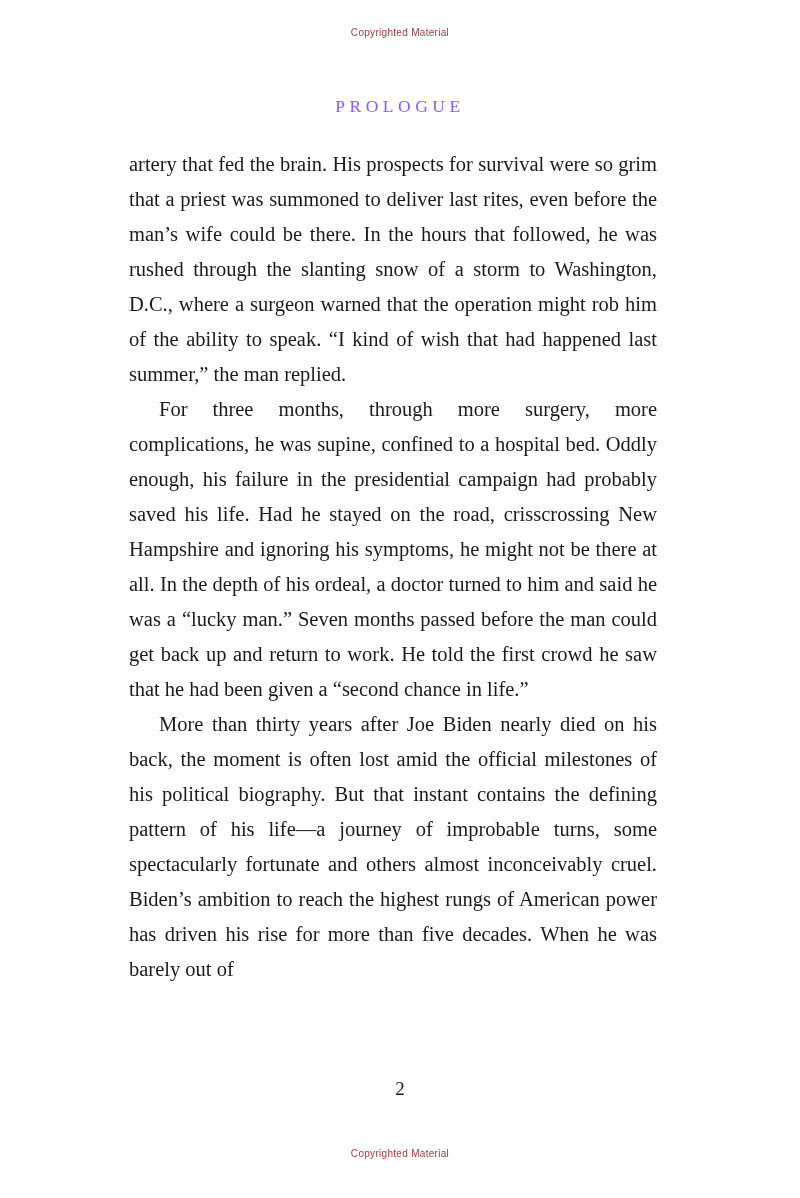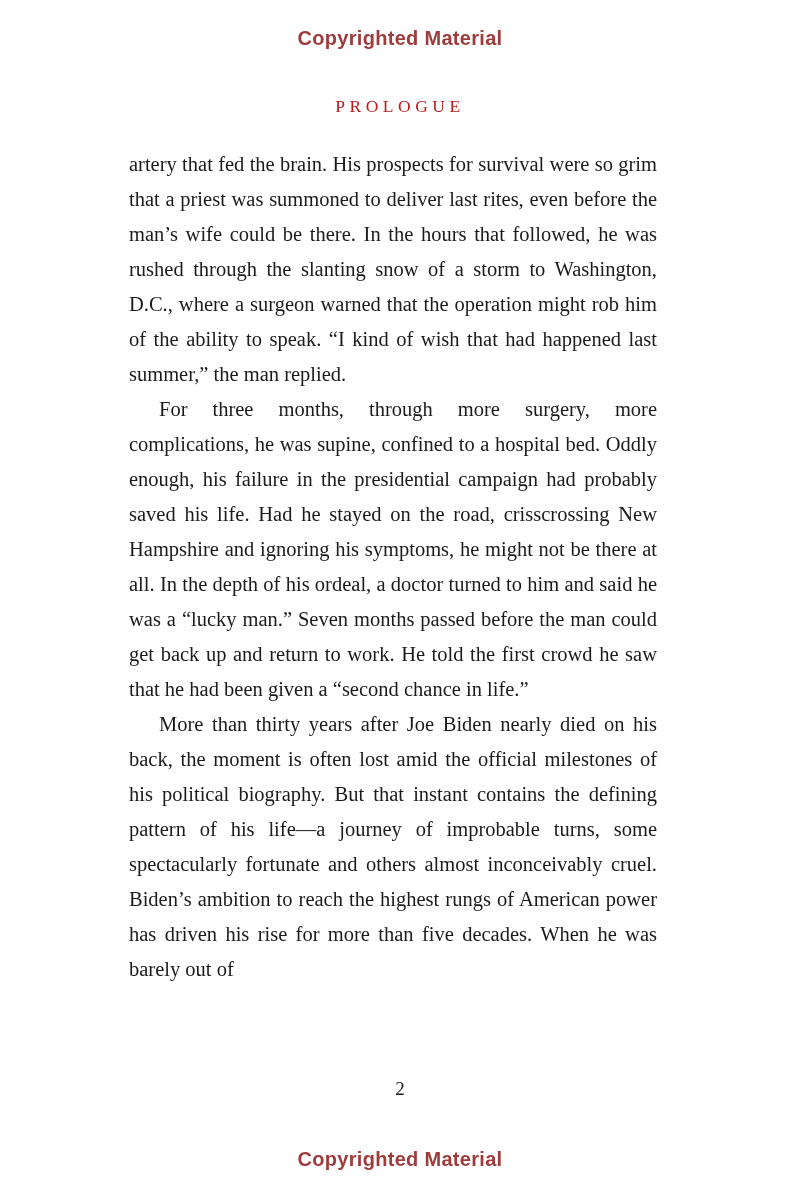--- a/index.html
+++ b/index.html
@@ -15,39 +15,39 @@
     overflow: hidden;
     font-family: "Liberation Serif", serif;
     color: #1c1c1c;
   }
   .notice {
     position: absolute;
     left: 0;
     right: 0;
     text-align: center;
     font-family: "Liberation Sans", sans-serif;
-    font-weight: 700;
-    font-size: 20px;
+    font-weight: 400;
+    font-size: 10px;
     letter-spacing: 0.3px;
     color: var(--notice-color, #9e3c3c);
   }
   .notice.top { top: 27px; }
   .notice.bottom { top: 1148px; }
   .chapter {
     position: absolute;
     top: 96px;
     left: 0;
     right: 0;
     margin: 0;
     text-align: center;
     font-family: "Liberation Serif", serif;
     font-weight: 400;
     font-size: 17.5px;
     letter-spacing: 4.5px;
-    color: #b91c1c;
+    color: #8b5cf6;
   }
   .body-text {
     position: absolute;
     top: 147px;
     left: 129px;
     width: 528px;
     font-size: 20.5px;
     line-height: 35px;
     text-align: justify;
     text-justify: inter-word;

